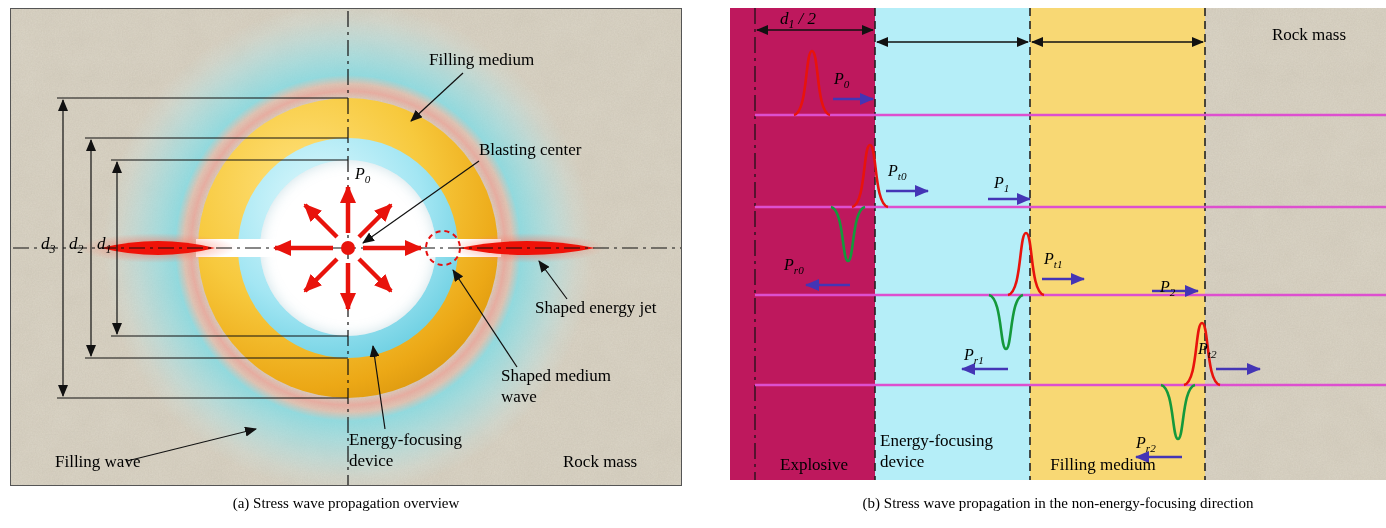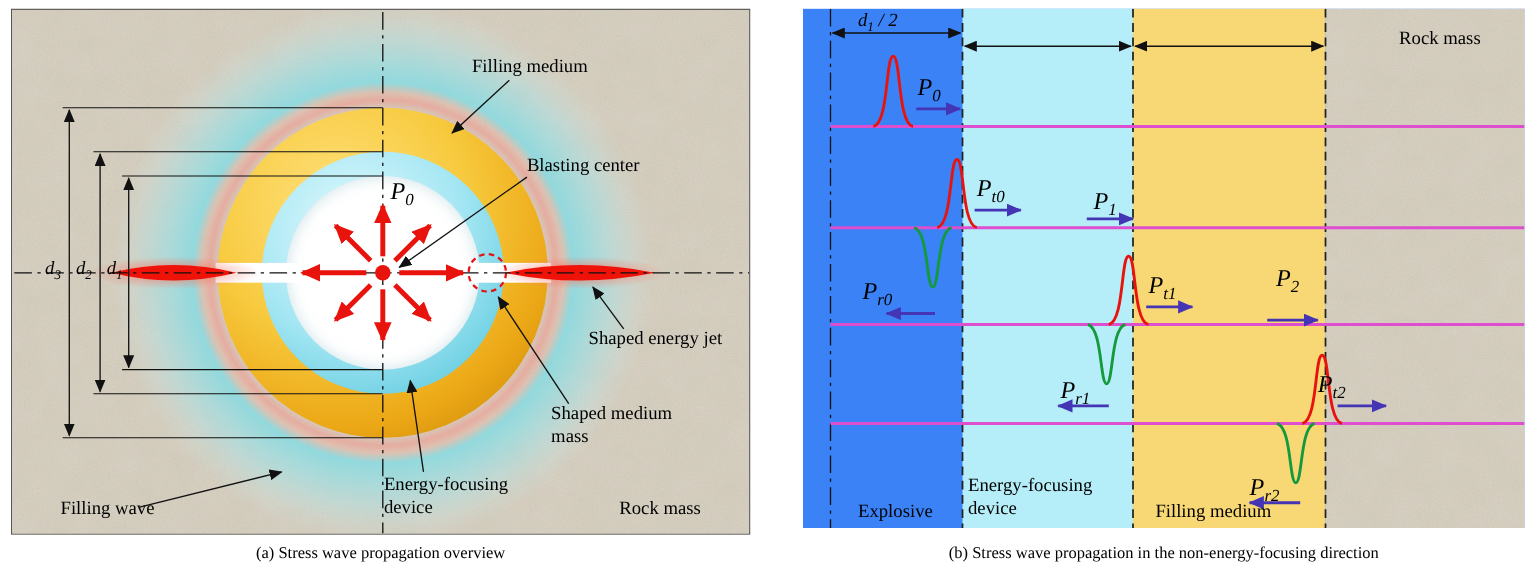--- a/index.html
+++ b/index.html
@@ -3,21 +3,21 @@
 <meta charset="utf-8">
 <style>
   html,body { margin:0; padding:0; }
   body {
     width:1386px; height:528px; background:#ffffff; position:relative; overflow:hidden;
     font-family:"Liberation Serif","DejaVu Serif",serif; color:#000;
   }
   .abs { position:absolute; }
   .label { position:absolute; font-size:17px; line-height:21px; white-space:nowrap; }
   .math  { font-style:italic; }
-  .wave-label { font-size:22px; }
+  .wave-label { font-size:16px; }
   sub { font-size:70%; }
   .center { text-align:center; }
 
   
   .panel-a {
     left:10px; top:8px; width:672px; height:478px;
     border:1px solid #555; box-sizing:border-box; overflow:hidden; background:#dad4c6;
   }
   .glow {
     left:92px; top:-6px; width:490px; height:490px; border-radius:50%;
@@ -40,21 +40,21 @@
     background:radial-gradient(circle at 38% 32%, #e4fafd 0%, #a3e6f3 50%, #67cde0 84%, #4fb9cf 100%);
   }
   .disc-white {
     left:249px; top:151px; width:176px; height:176px; border-radius:50%;
     background:#ffffff; box-shadow:inset 0 0 14px rgba(110,170,185,0.35);
   }
   .jet-channel { left:185px; top:230px; width:305px; height:18px; background:#ffffff; }
   svg.fill { position:absolute; left:0; top:0; }
 
   
-  .panel-b { left:730px; top:8px; width:656px; height:472px; background:#3b82f6; }
+  .panel-b { left:730px; top:8px; width:656px; height:472px; background:#be185d; }
   .zone-cyan   { left:145px; top:0; width:155px; height:472px; background:#b5eef8; }
   .zone-yellow { left:300px; top:0; width:175px; height:472px; background:#f8d874; }
   .zone-rock   { left:475px; top:0; width:181px; height:472px; background:#dad4c6; overflow:hidden; }
 
   .caption { position:absolute; top:495px; font-size:15px; text-align:center; }
   .cap-a { left:10px;  width:672px; }
   .cap-b { left:730px; width:656px; }
 </style>
 </head>
 <body>
@@ -149,21 +149,21 @@
       <line x1="116" y1="452" x2="245" y2="420" marker-end="url(#mBlk)"></line>
     </g>
   </svg>
 
   <div class="label" style="left:418px; top:40px">Filling medium</div>
   <div class="label" style="left:468px; top:130px">Blasting center</div>
   <div class="label math wave-label" style="left:344px; top:154px">P<sub>0</sub></div>
   <div class="label" style="left:524px; top:288px">Shaped energy jet</div>
   <div class="label" style="left:490px; top:356px">
     <span style="display:block">Shaped medium</span>
-    <span style="display:block">mass</span>
+    <span style="display:block">wave</span>
   </div>
   <div class="label" style="left:338px; top:420px">
     <span style="display:block">Energy-focusing</span>
     <span style="display:block">device</span>
   </div>
   <div class="label" style="left:44px; top:442px">Filling wave</div>
   <div class="label" style="left:552px; top:442px">Rock mass</div>
   <div class="label math" style="left:30px; top:224px">d<sub>3</sub></div>
   <div class="label math" style="left:58px; top:224px">d<sub>2</sub></div>
   <div class="label math" style="left:86px; top:224px">d<sub>1</sub></div>
@@ -231,21 +231,21 @@
   </svg>
 
   <div class="label math center" style="left:24px; top:0; width:88px">d<sub>1</sub> / 2</div>
   <div class="label center" style="left:516px; top:16px; width:126px">Rock mass</div>
 
   <div class="label math wave-label" style="left:104px; top:60px">P<sub>0</sub></div>
   <div class="label math wave-label" style="left:158px; top:152px">P<sub>t0</sub></div>
   <div class="label math wave-label" style="left:264px; top:164px">P<sub>1</sub></div>
   <div class="label math wave-label" style="left:54px;  top:246px">P<sub>r0</sub></div>
   <div class="label math wave-label" style="left:314px; top:240px">P<sub>t1</sub></div>
-  <div class="label math wave-label" style="left:430px; top:234px">P<sub>2</sub></div>
+  <div class="label math wave-label" style="left:430px; top:268px">P<sub>2</sub></div>
   <div class="label math wave-label" style="left:234px; top:336px">P<sub>r1</sub></div>
   <div class="label math wave-label" style="left:468px; top:330px">P<sub>t2</sub></div>
   <div class="label math wave-label" style="left:406px; top:424px">P<sub>r2</sub></div>
 
   <div class="label center" style="left:28px; top:446px; width:112px">Explosive</div>
   <div class="label" style="left:150px; top:422px">
     <span style="display:block">Energy-focusing</span>
     <span style="display:block">device</span>
   </div>
   <div class="label center" style="left:300px; top:446px; width:146px">Filling medium</div>

